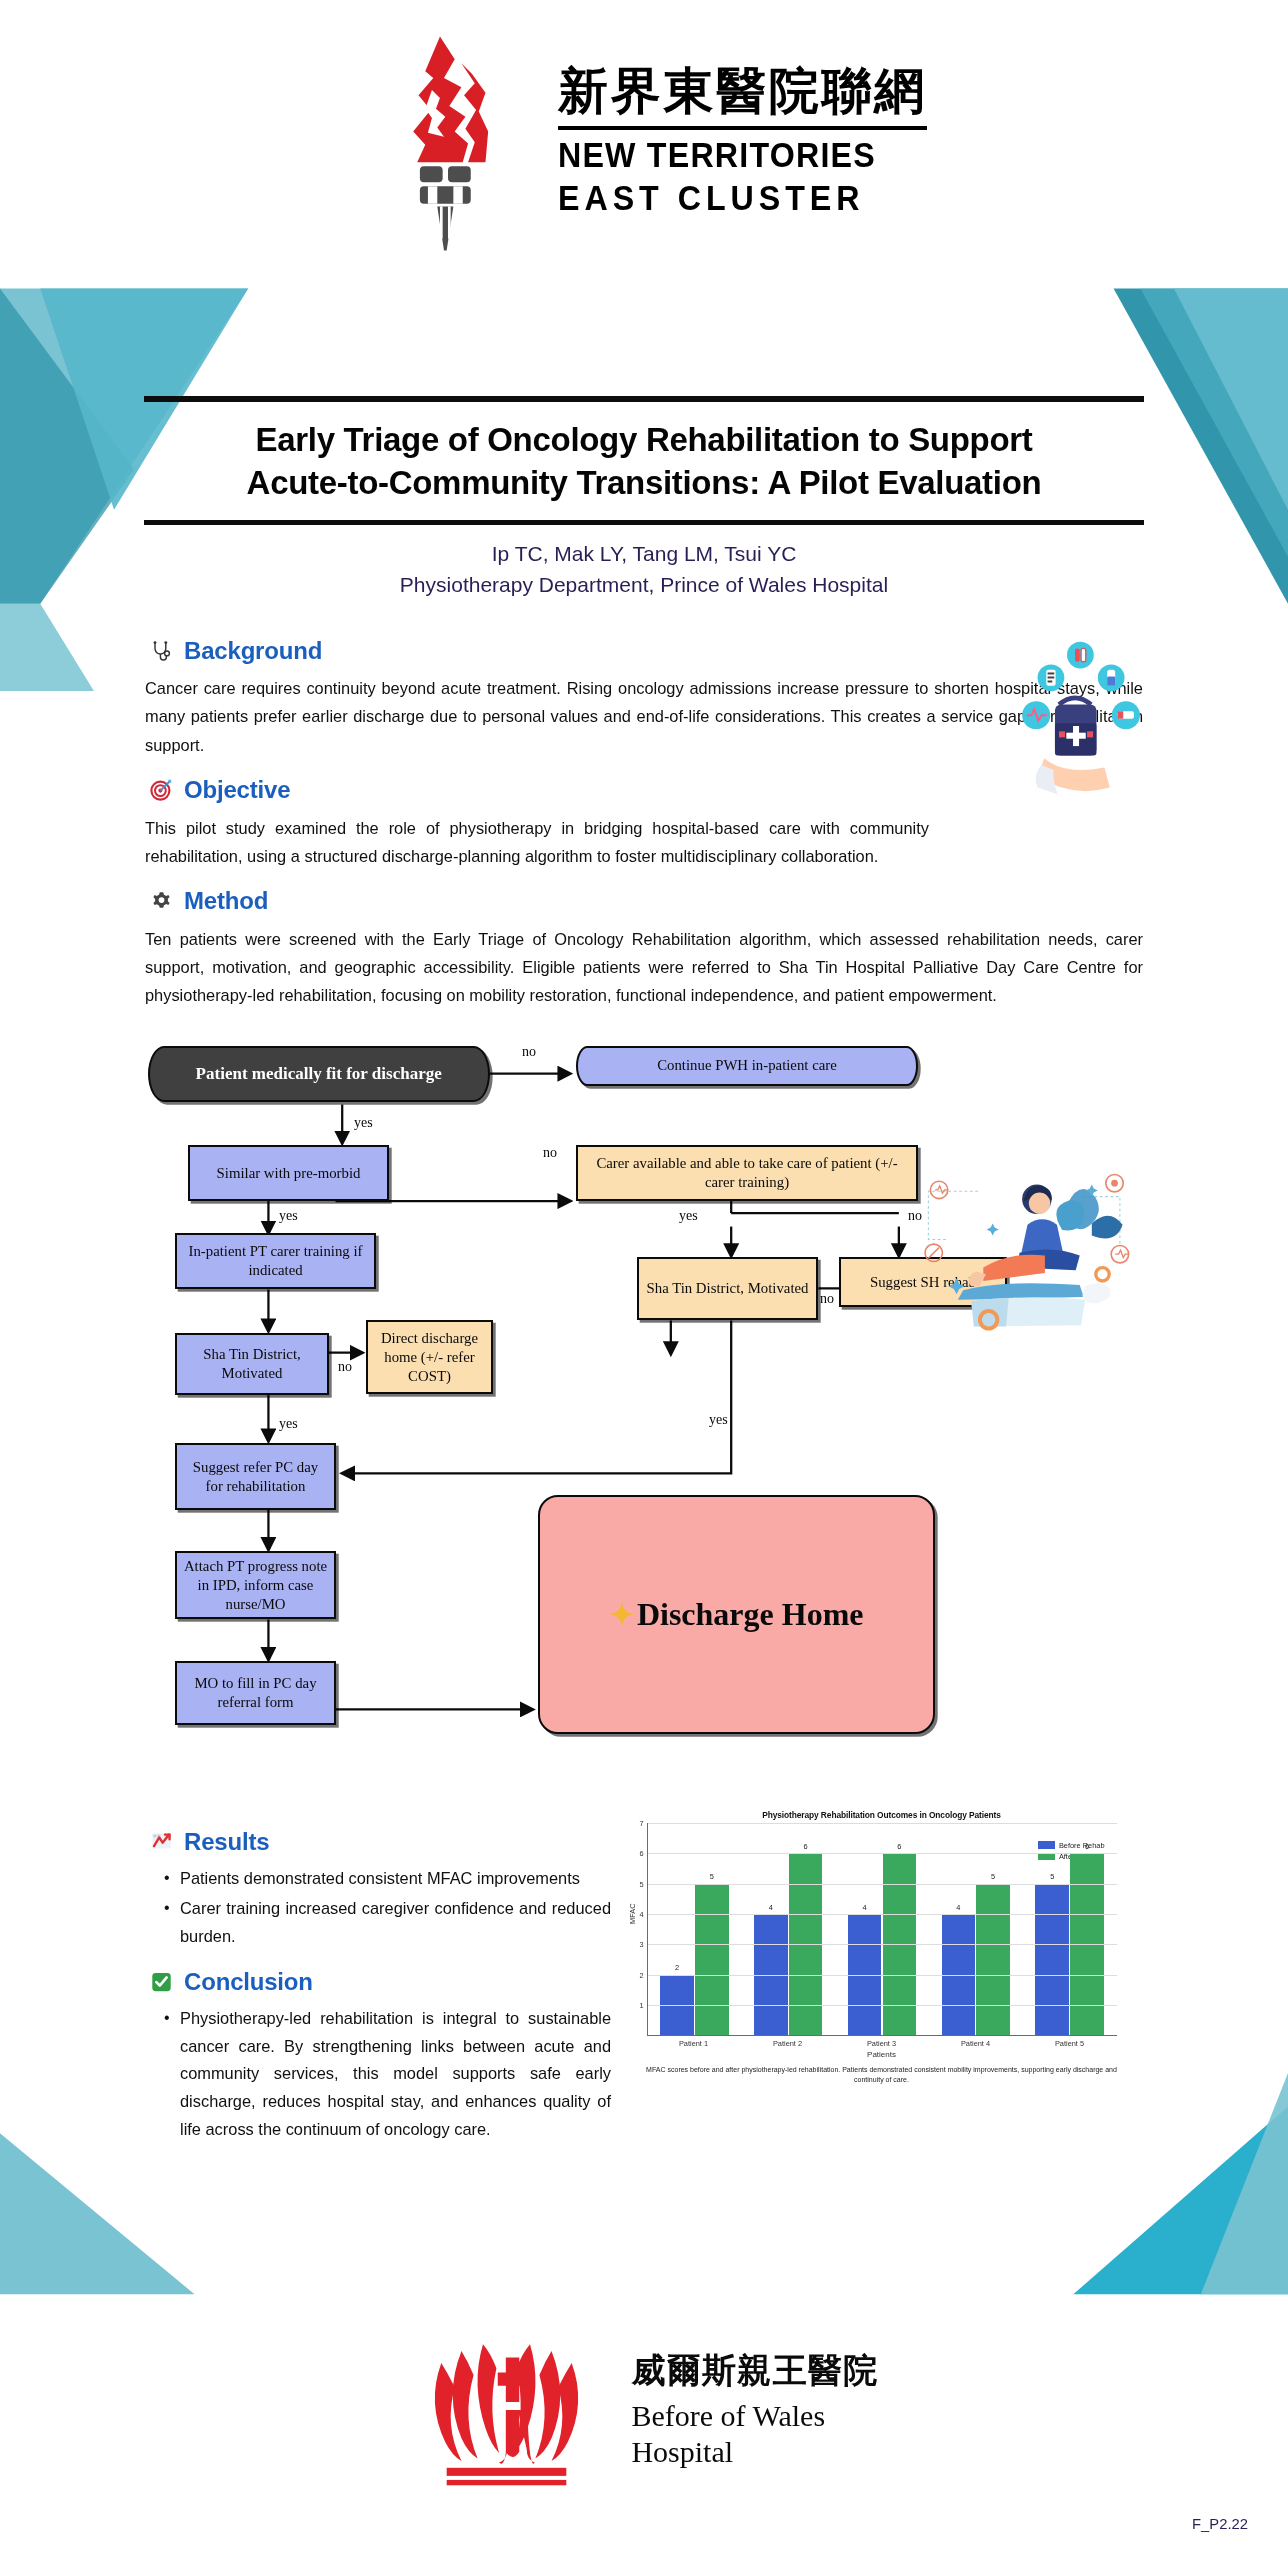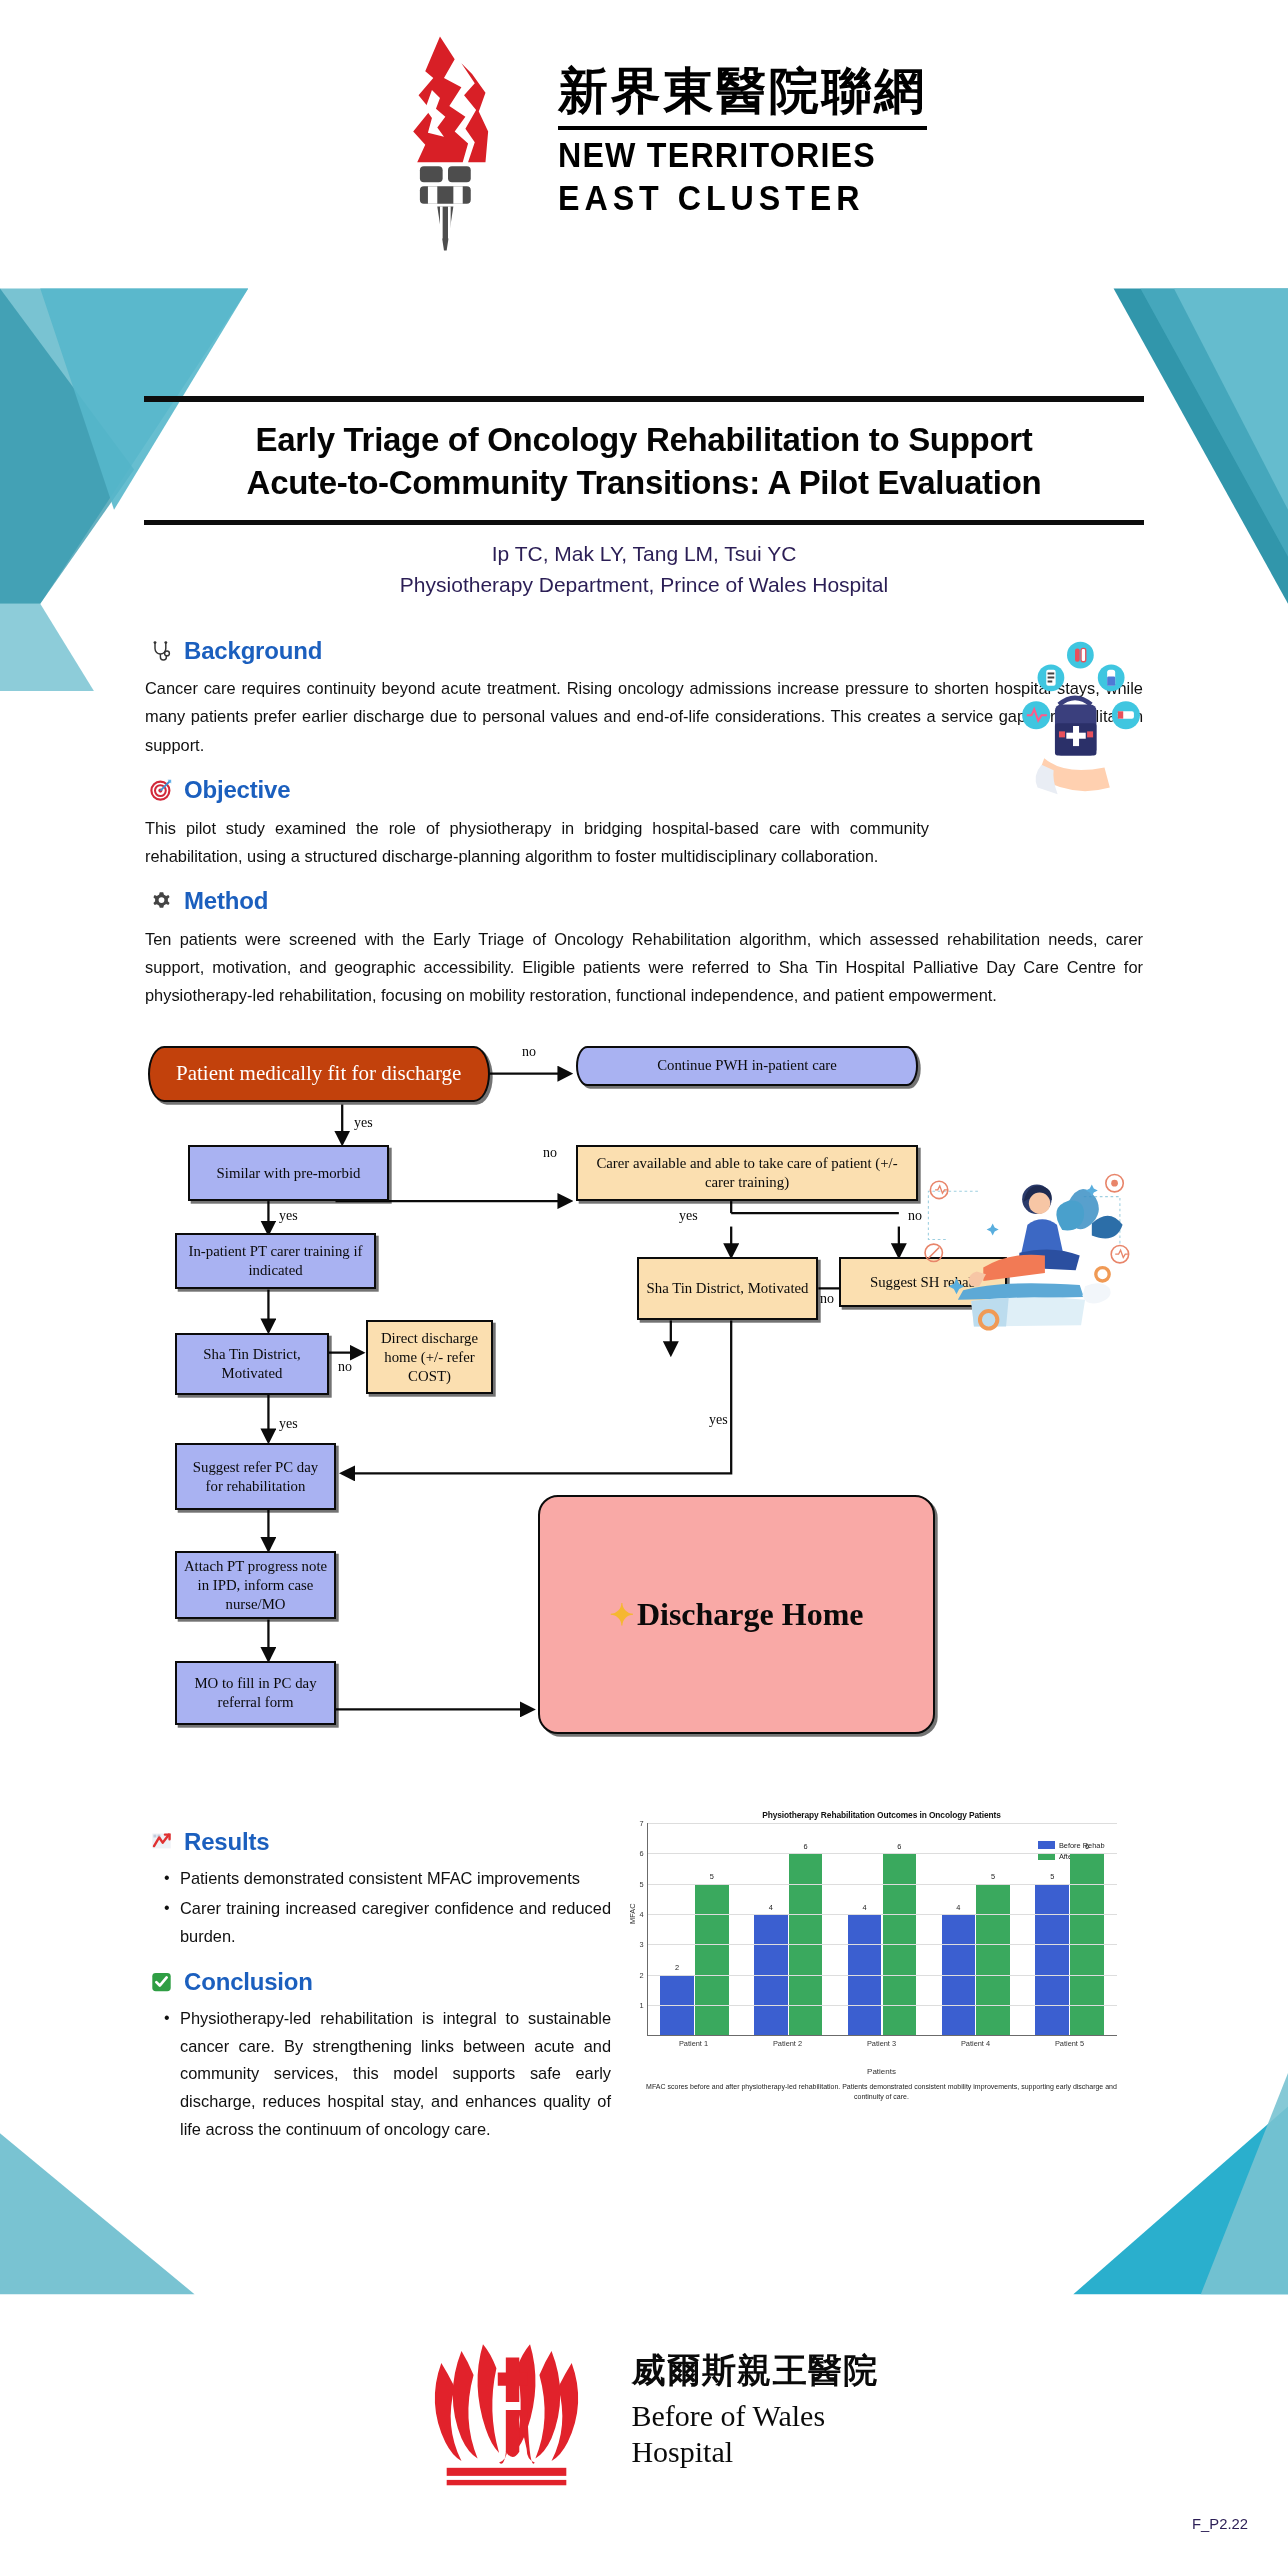--- a/index.html
+++ b/index.html
@@ -60,22 +60,22 @@
   .medkit { position: absolute; right: -6.7px; top: 40px; width: 174px; height: 168px; }
 
   
   .flow-wrap { position: relative; width: 1006px; height: 758px; margin: 23px auto 0 auto; }
   .flow-svg  { position: absolute; left: 0; top: 0; width: 1006px; height: 758px; }
   .fbox { position: absolute; border: 2px solid #0b0b0b; display: flex;
           align-items: center; justify-content: center; text-align: center;
           font-family: "Liberation Serif", serif; font-size: 14.8px; color: #0a0a0a;
           line-height: 1.30; padding: 4px 6.7px;
           box-shadow: 2.7px 2.7px 0 rgba(0,0,0,0.55); }
-  .fbox.blue-dark { background: #c2410c; color: #ffffff; border-radius: 23px/40px;
-                    font-weight: 400; font-size: 21px; }
+  .fbox.blue-dark { background: #404040; color: #ffffff; border-radius: 23px/40px;
+                    font-weight: 700; font-size: 17px; }
   .fbox.blue-pale { background: #a9b2f2; border-radius: 23px/40px; }
   .fbox.blue      { background: #a9b2f2; }
   .fbox.tan       { background: #fbdfb0; }
   .fbox.pink      { background: #f9a9a6; border-radius: 20px;
                     font-family: "Liberation Serif", serif;
                     font-size: 32px; font-weight: 700; }
   .flabel { position: absolute; font-family: "Liberation Serif", serif;
             font-size: 14px; color: #0a0a0a; }
   .rehab-art { position: absolute; right: 6.7px; top: 127px; width: 221px; height: 181px; }
 
@@ -99,21 +99,21 @@
   .grp { width: 17%; height: 100%; display: flex; align-items: flex-end;
          justify-content: center; gap: 1.3px; position: relative; }
   .bar { width: 42%; position: relative; }
   .bar.before { background: #3b5fd0; }
   .bar.after  { background: #3aa95e; }
   .bar .vlab { position: absolute; top: -11.4px; left: 0; right: 0; text-align: center;
                font-size: 7.4px; color: #222; }
   .xlabels { display: flex; justify-content: space-around; width: 470px;
              margin: 2.7px auto 0 auto; }
   .xlabels span { width: 17%; text-align: center; font-size: 7.4px; color: #333; }
-  .xaxis-title { text-align: center; font-size: 8px; color: #333; margin-top: 19px; }
+  .xaxis-title { text-align: center; font-size: 8px; color: #333; margin-top: 2px; }
   .yaxis-title { position: absolute; left: 5.4px; top: 114px; font-size: 7.4px;
                  color: #333; transform: rotate(-90deg); transform-origin: left top; }
   .legend { position: absolute; right: 12px; top: 17.4px; font-size: 7.4px; color: #222; }
   .legend div { display: flex; align-items: center; gap: 4px; margin-bottom: 2.7px; }
   .legend i { width: 17.4px; height: 7.4px; display: inline-block; }
   .chart-caption { width: 490px; margin: 6.7px auto 0 auto; font-size: 7px;
                    line-height: 1.35; color: #222; text-align: center; }
 
   
   .footer { position: absolute; left: 0; top: 2294px; width: 1288px; height: 228px;

